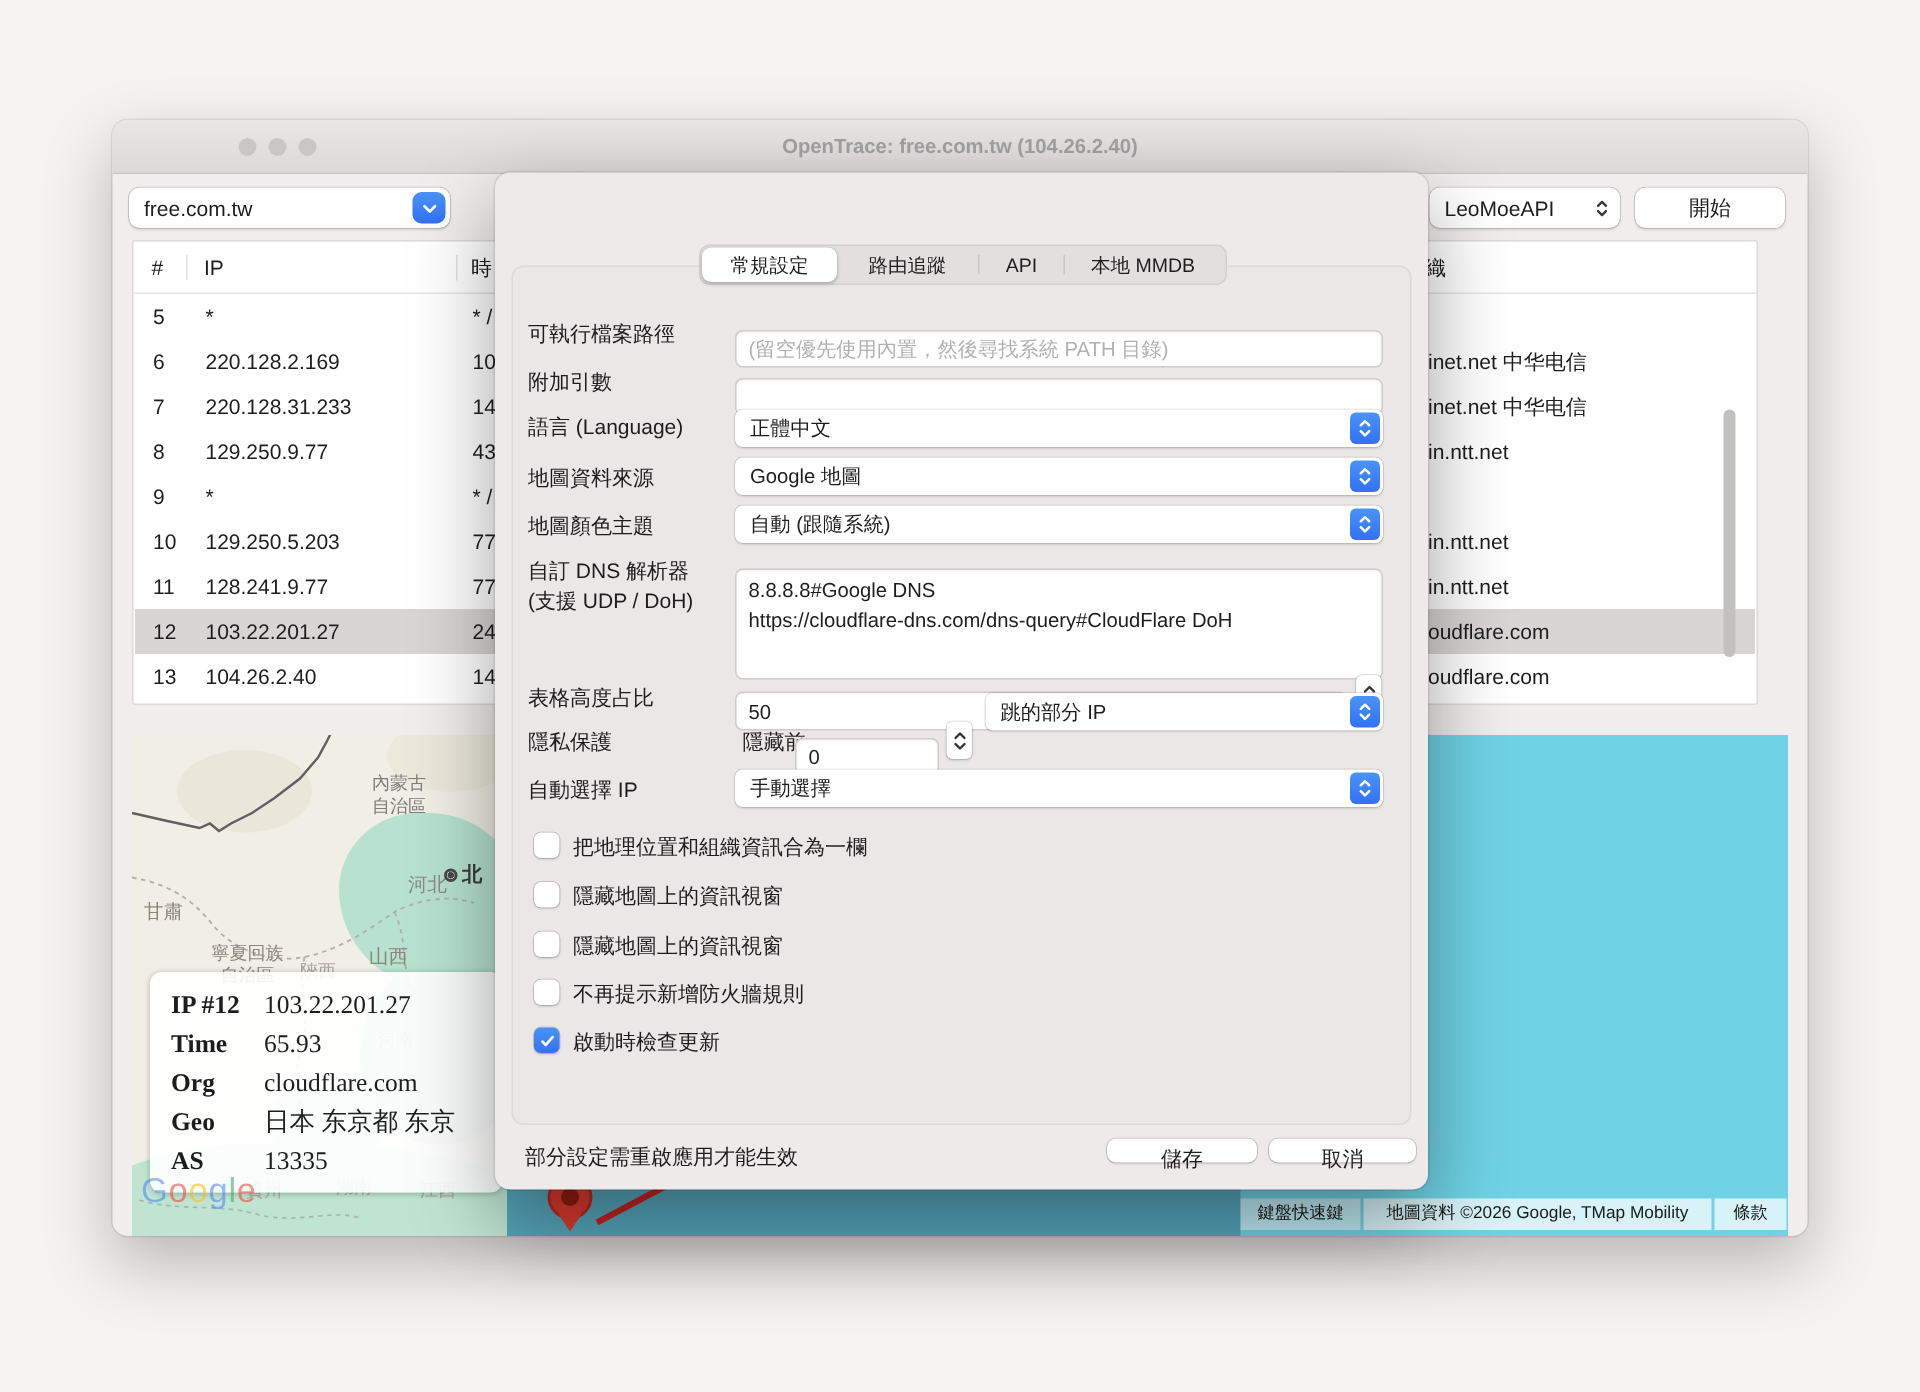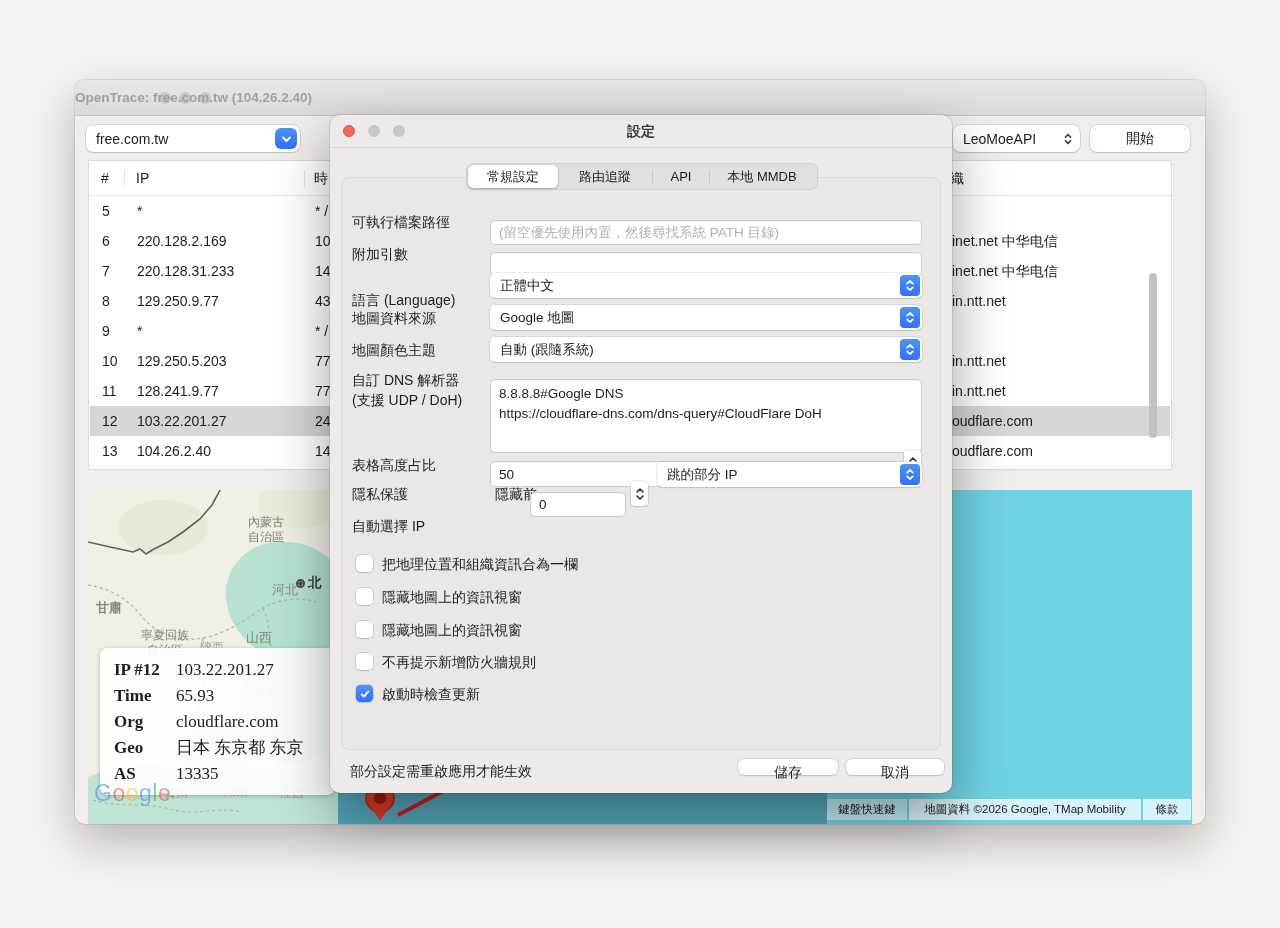--- a/index.html
+++ b/index.html
@@ -7,21 +7,21 @@
   body { font-family:"Liberation Sans", sans-serif; background:#f5f2ef; position:relative; overflow:hidden; color:#1d1d1f; }
   .abs { position:absolute; }
 
   
   .main-window { position:absolute; left:75px; top:80px; width:1130px; height:744px;
     background:#f0edec; border-radius:10px; overflow:hidden;
     box-shadow:0 18px 45px rgba(0,0,0,.25), 0 0 0 1px rgba(0,0,0,.08); }
   .titlebar { position:absolute; left:0; top:0; right:0; height:36px;
     background:linear-gradient(#e9e7e6,#dcdad9); border-bottom:1px solid #c8c6c5; }
   .titlebar .title { position:absolute; left:0; right:0; top:0; height:36px; line-height:36px;
-    text-align:left; font-size:13.5px; font-weight:bold; color:#a1a1a1; }
+    text-align:center; font-size:13.5px; font-weight:bold; color:#a1a1a1; }
   .tl-dot { position:absolute; width:12px; height:12px; border-radius:50%; top:12px; background:#c9c7c6; }
   .tl-red { background:#ee6a5f; border:0.5px solid #d95349; }
 
   
   .wbtn { background:#fff; border-radius:7px; box-shadow:0 0 0 0.5px rgba(0,0,0,.18), 0 1px 2px rgba(0,0,0,.12);
     font-size:14px; display:flex; align-items:center; }
   .combo { padding-left:10px; }
   .combo .cap { position:absolute; right:3px; top:3px; width:22px; height:21px; border-radius:6px;
     background:linear-gradient(#4b93f8,#3271f4); display:flex; align-items:center; justify-content:center; }
   .pushbtn { justify-content:center; }
@@ -233,21 +233,21 @@
         <path d="M175,118 C185,140 178,158 190,176" fill="none" stroke="#b3aea6" stroke-width="1.2" stroke-dasharray="3,3"></path>
         <path d="M5,310 C30,318 60,312 85,320 C110,326 135,316 152,322" fill="none" stroke="#a9b5a8" stroke-width="1.1" stroke-dasharray="3,3"></path>
       </svg>
       <span class="map-label" style="left:150px; top:25px; width:56px;">內蒙古
 自治區</span>
       <span class="map-label" style="left:184px; top:92px; font-size:13px; color:#8a8a8a;">河北</span>
       <span class="city" style="left:208px; top:84px;">
           <i class="dot"></i>
           <span>北</span>
         </span>
-      <span class="map-label prov" style="left:8px; top:110px; font-size:13px;font-weight:bold;">甘肅</span>
+      <span class="map-label prov" style="left:8px; top:110px; font-size:13px;">甘肅</span>
       <span class="map-label prov" style="left:48px; top:138px; width:58px;">寧夏回族
 自治區</span>
       <span class="map-label prov" style="left:158px; top:140px; font-size:13px;">山西</span>
       <span class="map-label faint" style="left:112px; top:150px;">陝西</span>
       <span class="map-label faint" style="left:164px; top:196px;">河南</span>
       <span class="map-label faint" style="left:76px; top:296px;">貴州</span>
       <span class="map-label faint" style="left:136px; top:294px;">湖南</span>
       <span class="map-label faint" style="left:192px; top:296px;">江西</span>
 
       <div class="infowin">
@@ -271,45 +271,39 @@
       <div class="tail"></div>
     </div>
 
     <span class="attr-box" style="left:739px; width:80px; background:rgba(255,255,255,.55);">鍵盤快速鍵</span>
     <span class="attr-box" style="left:821px; width:232px;">地圖資料 ©2026 Google, TMap Mobility</span>
     <span class="attr-box" style="left:1055px; width:48px;">條款</span>
   </div>
 </div>
 
 <div class="dialog">
-  <div class="dlg-titlebar">
-    <span class="tl-dot tl-red" style="left:13px; top:10px;"></span>
-    <span class="tl-dot" style="left:38px; top:10px;"></span>
-    <span class="tl-dot" style="left:63px; top:10px;"></span>
-    <div class="dlg-title">設定</div>
-  </div>
 
   <div class="contentbox"></div>
 
   <div class="tabbar">
     <div class="tabseg on" style="width:90px;">常規設定</div>
     <div class="tabseg" style="width:94px;">路由追蹤</div>
     <div class="tabsep"></div>
     <div class="tabseg" style="width:56px;">API</div>
     <div class="tabsep"></div>
     <div class="tabseg" style="width:104px;">本地 MMDB</div>
   </div>
 
   <span class="flabel" style="left:22px; top:97px;">可執行檔案路徑</span>
   <input class="field" style="left: 160px; top: 94px; width: 432px; height: 25px;" placeholder="(留空優先使用內置，然後尋找系統 PATH 目錄)">
 
   <span class="flabel" style="left:22px; top:129px;">附加引數</span>
   <input class="field" style="left: 160px; top: 126px; width: 432px; height: 25px;" value="">
 
-  <span class="flabel" style="left:22px; top:175px;">語言 (Language)</span>
+  <span class="flabel" style="left:22px; top:159px;">語言 (Language)</span>
   <div class="popup" style="left:160px; top:158px; width:432px; height:25px;">
     <span>正體中文</span>
     <span class="bluecap">
         <svg width="10" height="15" viewBox="0 0 10 16">
           <polyline points="2,6 5,3 8,6" fill="none" stroke="#fff" stroke-width="1.8" stroke-linecap="round" stroke-linejoin="round"></polyline>
           <polyline points="2,10 5,13 8,10" fill="none" stroke="#fff" stroke-width="1.8" stroke-linecap="round" stroke-linejoin="round"></polyline>
         </svg>
       </span>
   </div>
 
@@ -362,20 +356,29 @@
     <span>跳的部分 IP</span>
     <span class="bluecap">
         <svg width="10" height="15" viewBox="0 0 10 16">
           <polyline points="2,6 5,3 8,6" fill="none" stroke="#fff" stroke-width="1.8" stroke-linecap="round" stroke-linejoin="round"></polyline>
           <polyline points="2,10 5,13 8,10" fill="none" stroke="#fff" stroke-width="1.8" stroke-linecap="round" stroke-linejoin="round"></polyline>
         </svg>
       </span>
   </div>
 
   <span class="flabel" style="left:22px; top:401px;">自動選擇 IP</span>
+  <div class="popup" style="left:160px; top:398px; width:432px; height:25px;">
+    <span>手動選擇</span>
+    <span class="bluecap">
+        <svg width="10" height="15" viewBox="0 0 10 16">
+          <polyline points="2,6 5,3 8,6" fill="none" stroke="#fff" stroke-width="1.8" stroke-linecap="round" stroke-linejoin="round"></polyline>
+          <polyline points="2,10 5,13 8,10" fill="none" stroke="#fff" stroke-width="1.8" stroke-linecap="round" stroke-linejoin="round"></polyline>
+        </svg>
+      </span>
+  </div>
 
   <span class="cb" style="left:26px; top:440px;"></span>
   <span class="cblabel" style="left:52px; top:441px;">把地理位置和組織資訊合為一欄</span>
   <span class="cb" style="left:26px; top:473px;"></span>
   <span class="cblabel" style="left:52px; top:474px;">隱藏地圖上的資訊視窗</span>
   <span class="cb" style="left:26px; top:506px;"></span>
   <span class="cblabel" style="left:52px; top:507px;">隱藏地圖上的資訊視窗</span>
   <span class="cb" style="left:26px; top:538px;"></span>
   <span class="cblabel" style="left:52px; top:539px;">不再提示新增防火牆規則</span>
   <span class="cb checked" style="left:26px; top:570px;">

